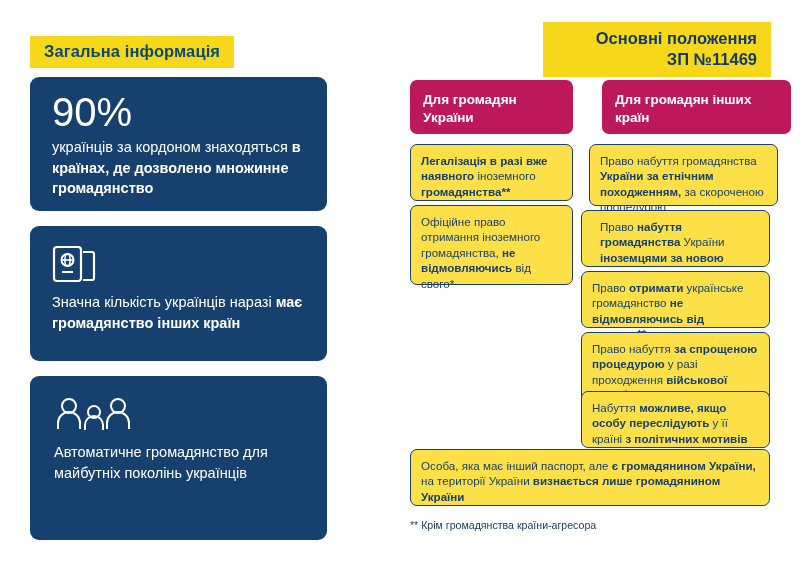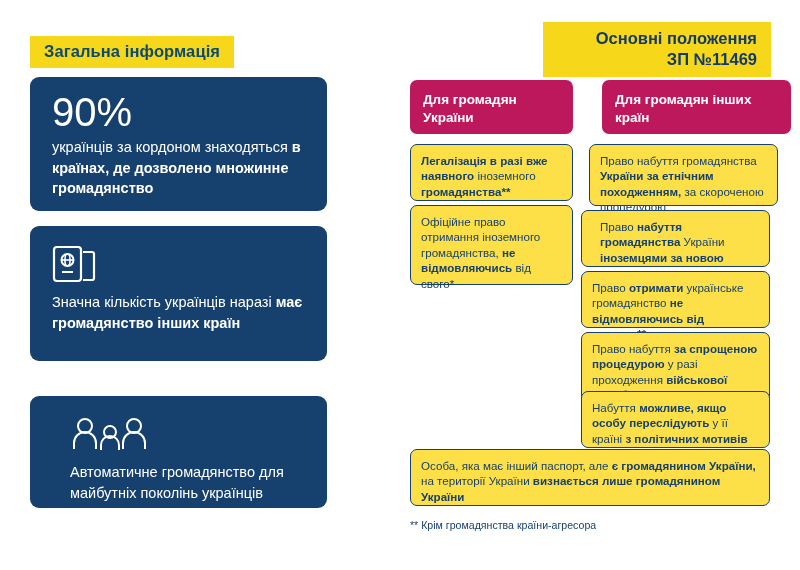--- a/index.html
+++ b/index.html
@@ -50,21 +50,21 @@
     position: absolute;
     left: 30px;
     width: 297px;
     background: #16406e;
     border-radius: 9px;
     color: #ffffff;
     box-sizing: border-box;
   }
   #lcard-1 { top: 77px;  height: 134px; padding: 14px 22px 0 22px; }
   #lcard-2 { top: 226px; height: 135px; padding: 16px 22px 16px 22px; }
-  #lcard-3 { top: 396px; height: 112px; padding: 16px 22px 0 40px; }
+  #lcard-3 { top: 376px; height: 164px; padding: 16px 22px 0 24px; }
 
   .big-stat {
     font-size: 40px;
     font-weight: normal;
     line-height: 1.05;
     margin-bottom: 4px;
   }
   .lcard-text {
     font-size: 14.5px;
     line-height: 1.42;

